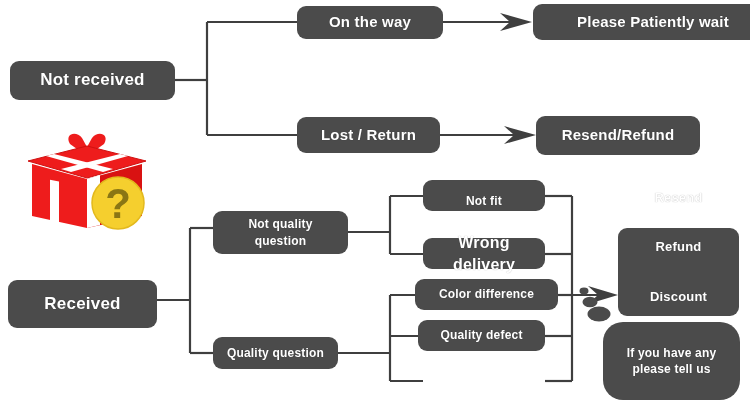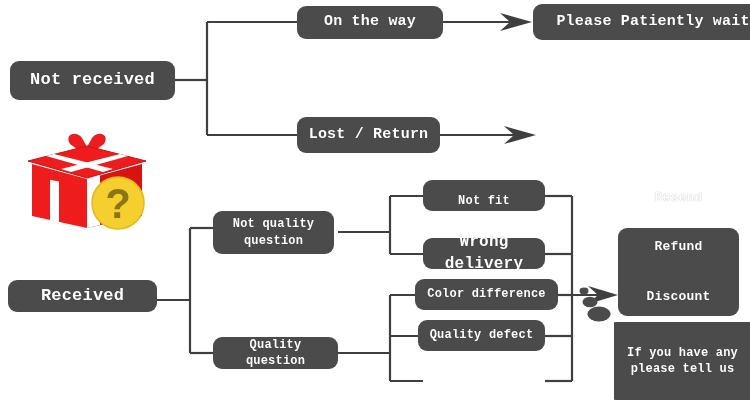--- a/index.html
+++ b/index.html
@@ -23,21 +23,20 @@
     display: flex;
     align-items: center;
     justify-content: center;
     text-align: center;
     font-weight: bold;
     letter-spacing: 0.2px;
     box-sizing: border-box;
     line-height: 1.35;
     padding: 2px 6px;
     text-shadow: 0 0 1px rgba(0,0,0,0.35);
-    font-family: Liberation Mono, monospace;
   }
   .node.multi {
     flex-direction: column;
   }
   .node .ln {
     display: block;
   }
   #svg-layer {
     position: absolute;
     left: 0;
@@ -146,26 +145,29 @@
   </div>
 
   <div class="node" style="left:533px; top:4px; width:240px; height:36px; font-size:15px;">
     <span class="ln">Please Patiently wait</span>
   </div>
 
   <div class="node" style="left:297px; top:117px; width:143px; height:36px; font-size:15px;">
     <span class="ln">Lost / Return</span>
   </div>
 
-
-  <div class="node" style="left:8px; top:280px; width:149px; height:32px; font-size:17px;">
+  <div class="node" style="left:536px; top:116px; width:164px; height:39px; font-size:15px;">
+    <span class="ln">Resend/Refund</span>
+  </div>
+
+  <div class="node" style="left:8px; top:280px; width:149px; height:48px; font-size:17px;">
     <span class="ln">Received</span>
   </div>
 
-  <div class="node multi" style="left:213px; top:211px; width:121px; height:43px; font-size:12px;">
+  <div class="node multi" style="left:213px; top:211px; width:135px; height:43px; font-size:12px;">
     <span class="ln">Not quality</span>
     <span class="ln">question</span>
   </div>
 
   <div class="node" style="left:213px; top:337px; width:125px; height:32px; font-size:12px;">
     <span class="ln">Quality question</span>
   </div>
 
   <div class="node" style="left:423px; top:180px; width:122px; height:31px; font-size:12px;align-items:flex-end;">
     <span class="ln">Not fit</span>
@@ -184,18 +186,18 @@
   </div>
 
 
   <div class="node multi" style="left:618px; top:228px; width:121px; height:88px; font-size:13px;gap:32px;">
     <span class="ln">Resend</span>
     <span class="ln">Refund</span>
     <span class="ln">Discount</span>
     <span class="ln">Others</span>
   </div>
 
-  <div class="node multi" style="left:603px; top:322px; width:137px; height:78px; font-size:12px; border-radius:1px;margin-left:11px;">
+  <div class="node multi" style="left:603px; top:322px; width:137px; height:78px; font-size:12px; border-radius:20px;">
     <span class="ln">If you have any</span>
     <span class="ln">please tell us</span>
   </div>
 
 </div>
 
 </body></html>

